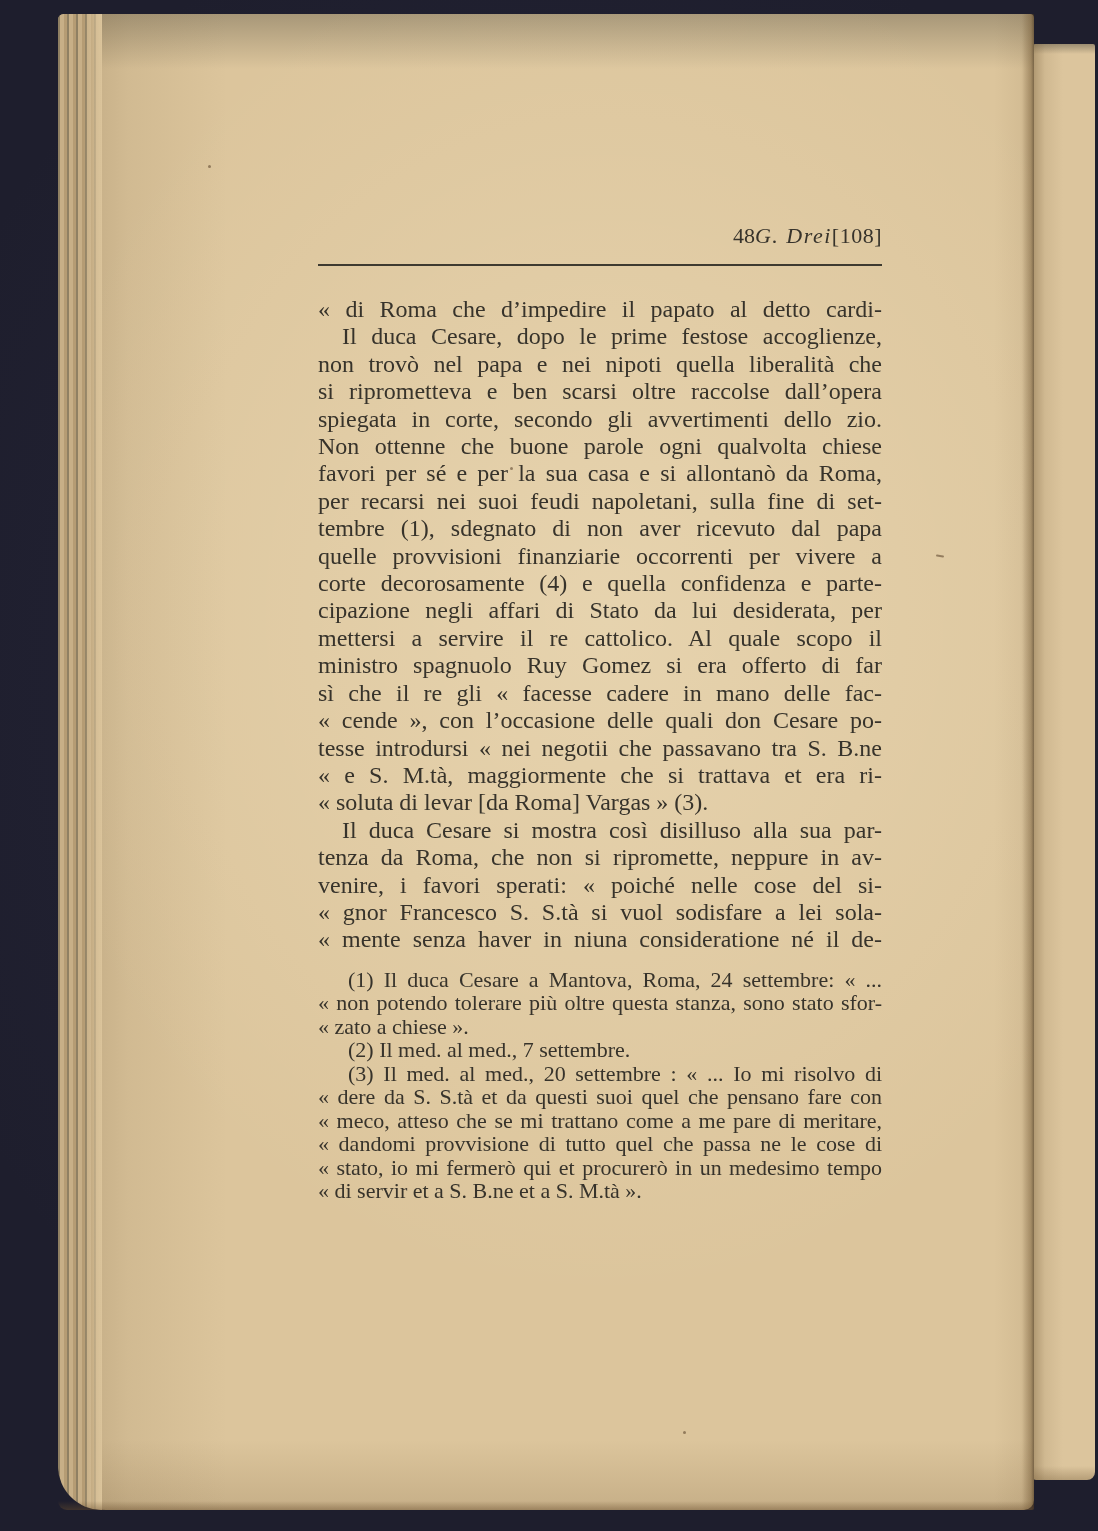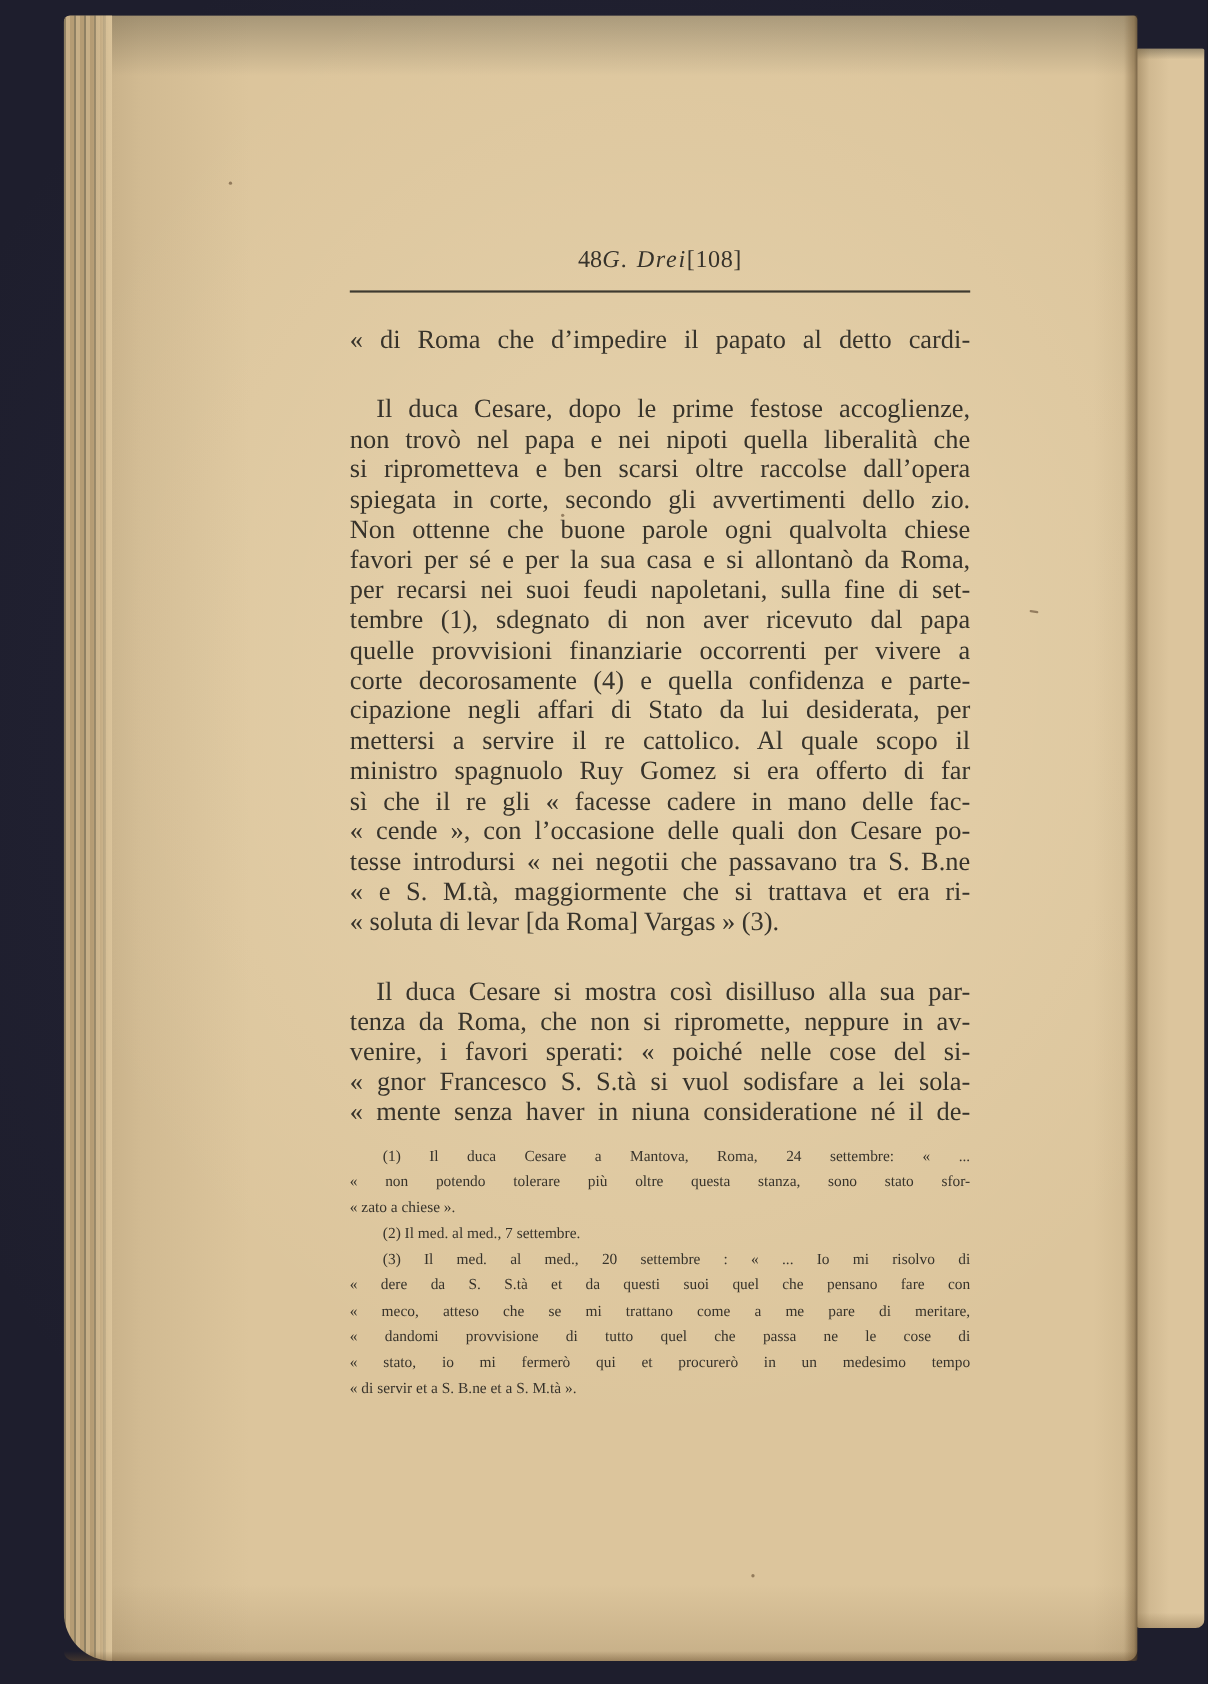--- a/index.html
+++ b/index.html
@@ -61,33 +61,33 @@
     background:linear-gradient(0deg, rgba(105,78,45,0.45) 0px, rgba(0,0,0,0) 9px);
     border-radius:0 0 10px 48px;
   }
 
   
   .content{
     position:absolute;left:260px;top:209px;width:564px;
     color:#37332b;
   }
   .header{
-    display:flex;justify-content:center;align-items:baseline;
+    display:flex;justify-content:flex-end;align-items:baseline;
     font-size:22px;line-height:26px;
   }
   .running-title{font-style:italic;letter-spacing:1.5px;}
   .issue-number{letter-spacing:0.5px;}
   .rule{margin-top:15px;border-top:2px solid #3e3a30;height:0;}
 
   .body-text{margin-top:30px;font-size:24px;line-height:27.4px;}
   .tline{text-align:justify;text-align-last:justify;}
   .tline.last{text-align:justify;text-align-last:left;}
-  .body-text .tline.indent{text-indent:24px;margin-top:36px;}
+  .body-text .tline.indent{text-indent:24px;}
 
-  .footnotes{margin-top:14px;font-size:14px;line-height:23.5px;}
+  .footnotes{margin-top:14px;font-size:22px;line-height:23.5px;}
   .footnotes .tline.indent{text-indent:30px;}
 
   
   .speck{position:absolute;background:rgba(86,62,38,0.55);border-radius:50%;}
   .speck.s1{left:150px;top:151px;width:3px;height:3px;}
   .speck.s2{left:452px;top:453px;width:3px;height:3px;}
   .speck.s3{left:878px;top:541px;width:8px;height:2px;border-radius:1px;transform:rotate(8deg);}
   .speck.s4{left:625px;top:1417px;width:3px;height:3px;}
 </style>
 </head>

